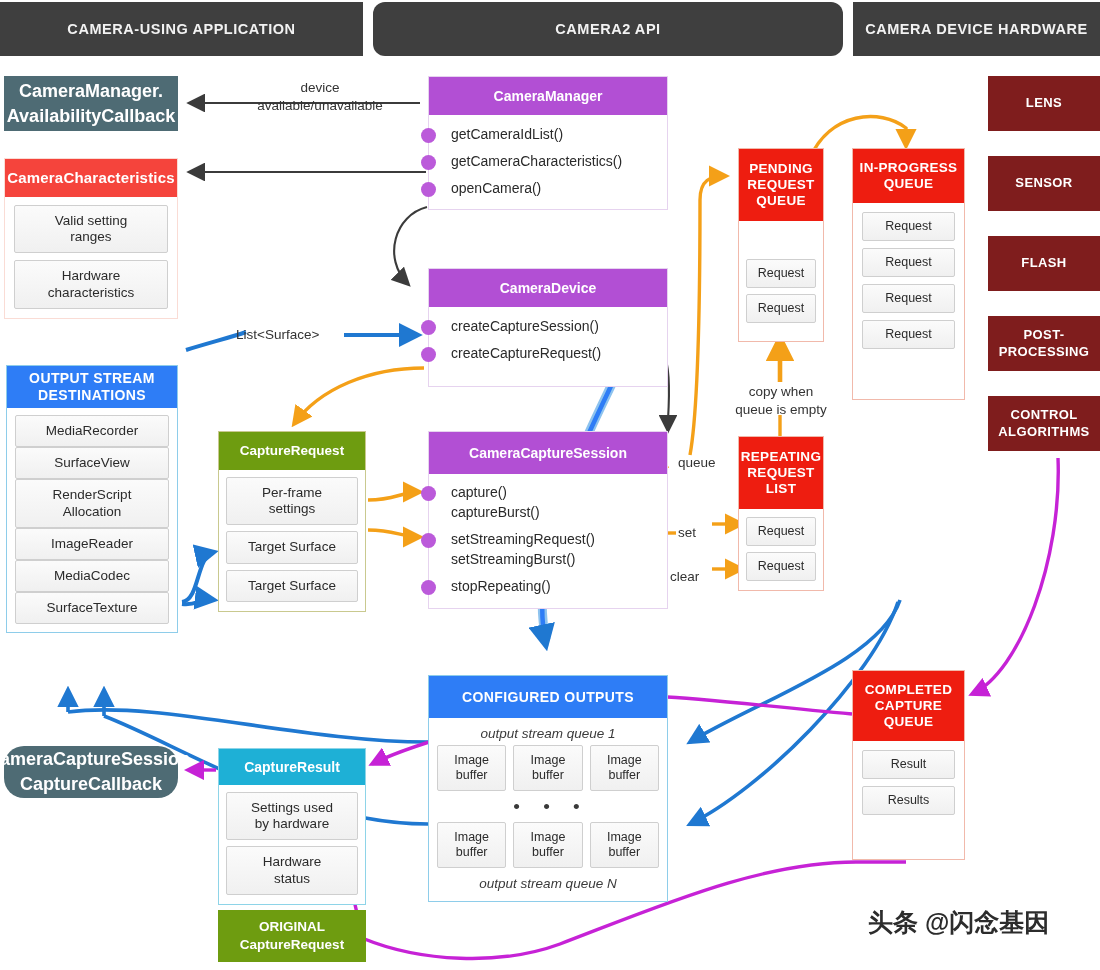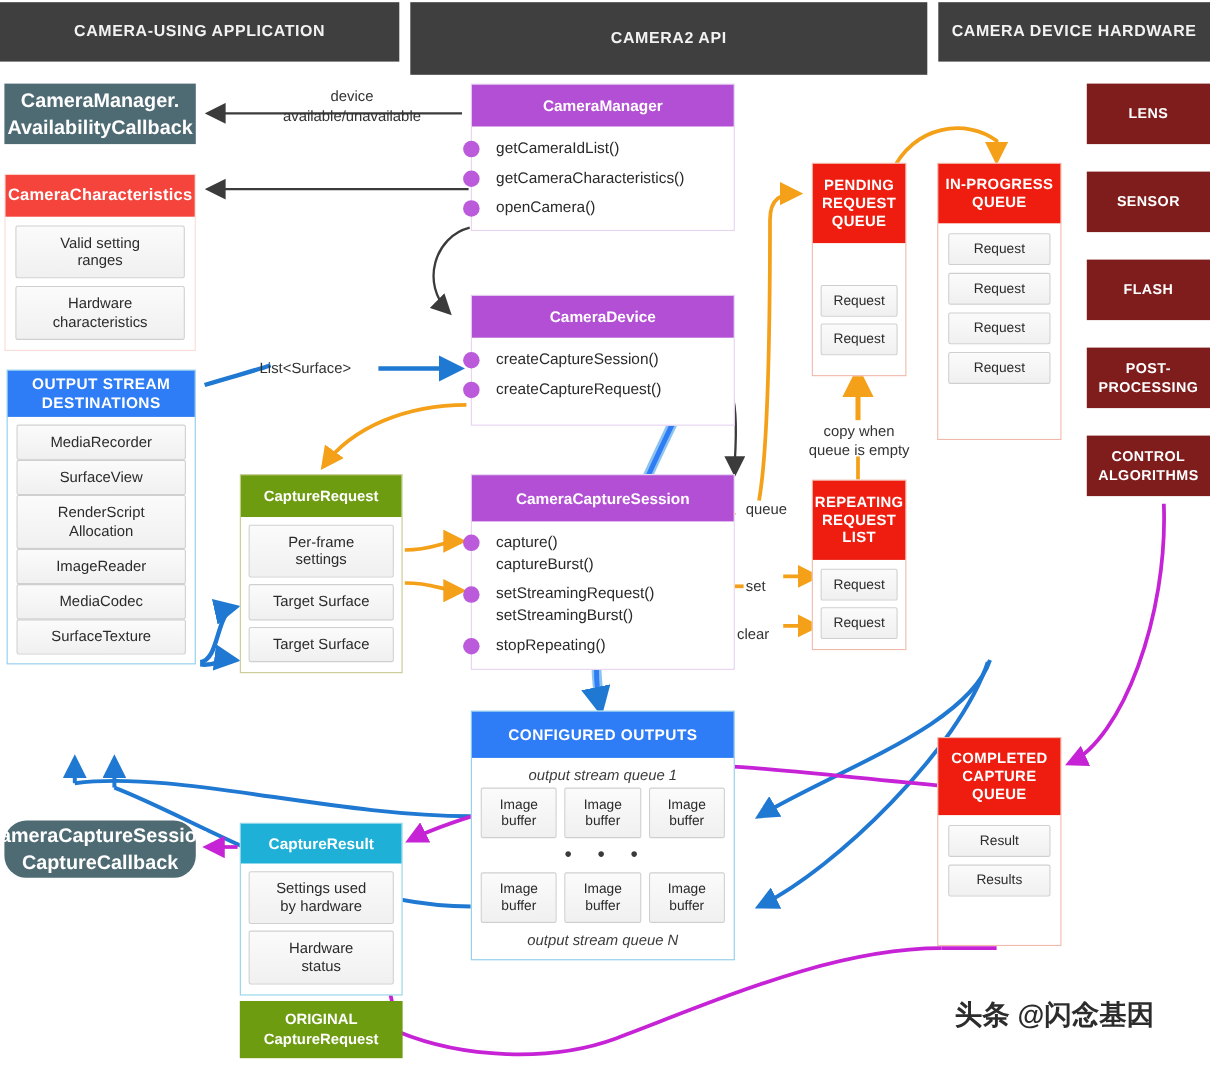--- a/index.html
+++ b/index.html
@@ -69,21 +69,21 @@
   .card > .card-body {
     padding: 8px 9px 9px 9px;
     display: flex; flex-direction: column; gap: 7px;
   }
 
   
   .card.purple { border: 1px solid #e6d3ef; }
   .card.purple > .card-hdr { background: #b24fd4; font-size: 14px; }
   .card.red    { border: 1px solid #fadcd5; }
   .card.red    > .card-hdr { background: #f5443c; font-size: 15px; letter-spacing:.2px;}
-  .card.blue   { border: 1px solid #8ecdea; }
+  .card.blue   { border: 1px solid #8ecdea; margin-top: 29px; }
   .card.blue   > .card-hdr { background: #2e7df6; font-size: 14px; letter-spacing:.4px;}
   .card.cyan   { border: 1px solid #8ed4e8; }
   .card.cyan   > .card-hdr { background: #1eb0d6; font-size: 14px; }
   .card.green  { border: 1px solid #c9c98f; }
   .card.green  > .card-hdr { background: #6e9c10; font-size: 13.5px; }
   .card.redq   { border: 1px solid #f1b9ab; }
   .card.redq   > .card-hdr {
       background: #ee1d10; font-size: 13.5px; font-weight: bold;
       letter-spacing: .3px; padding: 5px 2px;
   }
@@ -234,21 +234,21 @@
     <path d="M600,700 C520,716 420,740 372,764" stroke="#c622d6" stroke-width="3.4" fill="none" marker-end="url(#ah-magenta)"></path>
 
     <path d="M216,770 L188,770" stroke="#c622d6" stroke-width="3.4" fill="none" marker-end="url(#ah-magenta)"></path>
 
     <path d="M362,938 C420,962 500,966 560,944 C660,906 760,862 856,862" stroke="#c622d6" stroke-width="3.4" fill="none"></path>
     <path d="M364,938 C352,900 350,880 352,866" stroke="#c622d6" stroke-width="3.4" fill="none"></path>
     <path d="M856,862 L906,862" stroke="#c622d6" stroke-width="3.4" fill="none"></path>
   </svg>
 
   <div class="node colhdr" style="left:0px;top:2px;width:363px;height:54px;">CAMERA-USING APPLICATION</div>
-  <div class="node colhdr" style="left:373px;top:2px;width:470px;height:66px;">CAMERA2 API</div>
+  <div class="node colhdr" style="left:373px;top:2px;width:470px;height:54px;border-radius:12px;">CAMERA2 API</div>
   <div class="node colhdr" style="left:853px;top:2px;width:247px;height:54px;">CAMERA DEVICE HARDWARE</div>
 
   <div class="node callback" style="left:4px;top:76px;width:174px;height:55px;">
     <div>
       <div>CameraManager.</div>
       <div>AvailabilityCallback</div>
     </div>
   </div>
 
   <div class="node card red" style="left:4px;top:158px;width:174px;">

